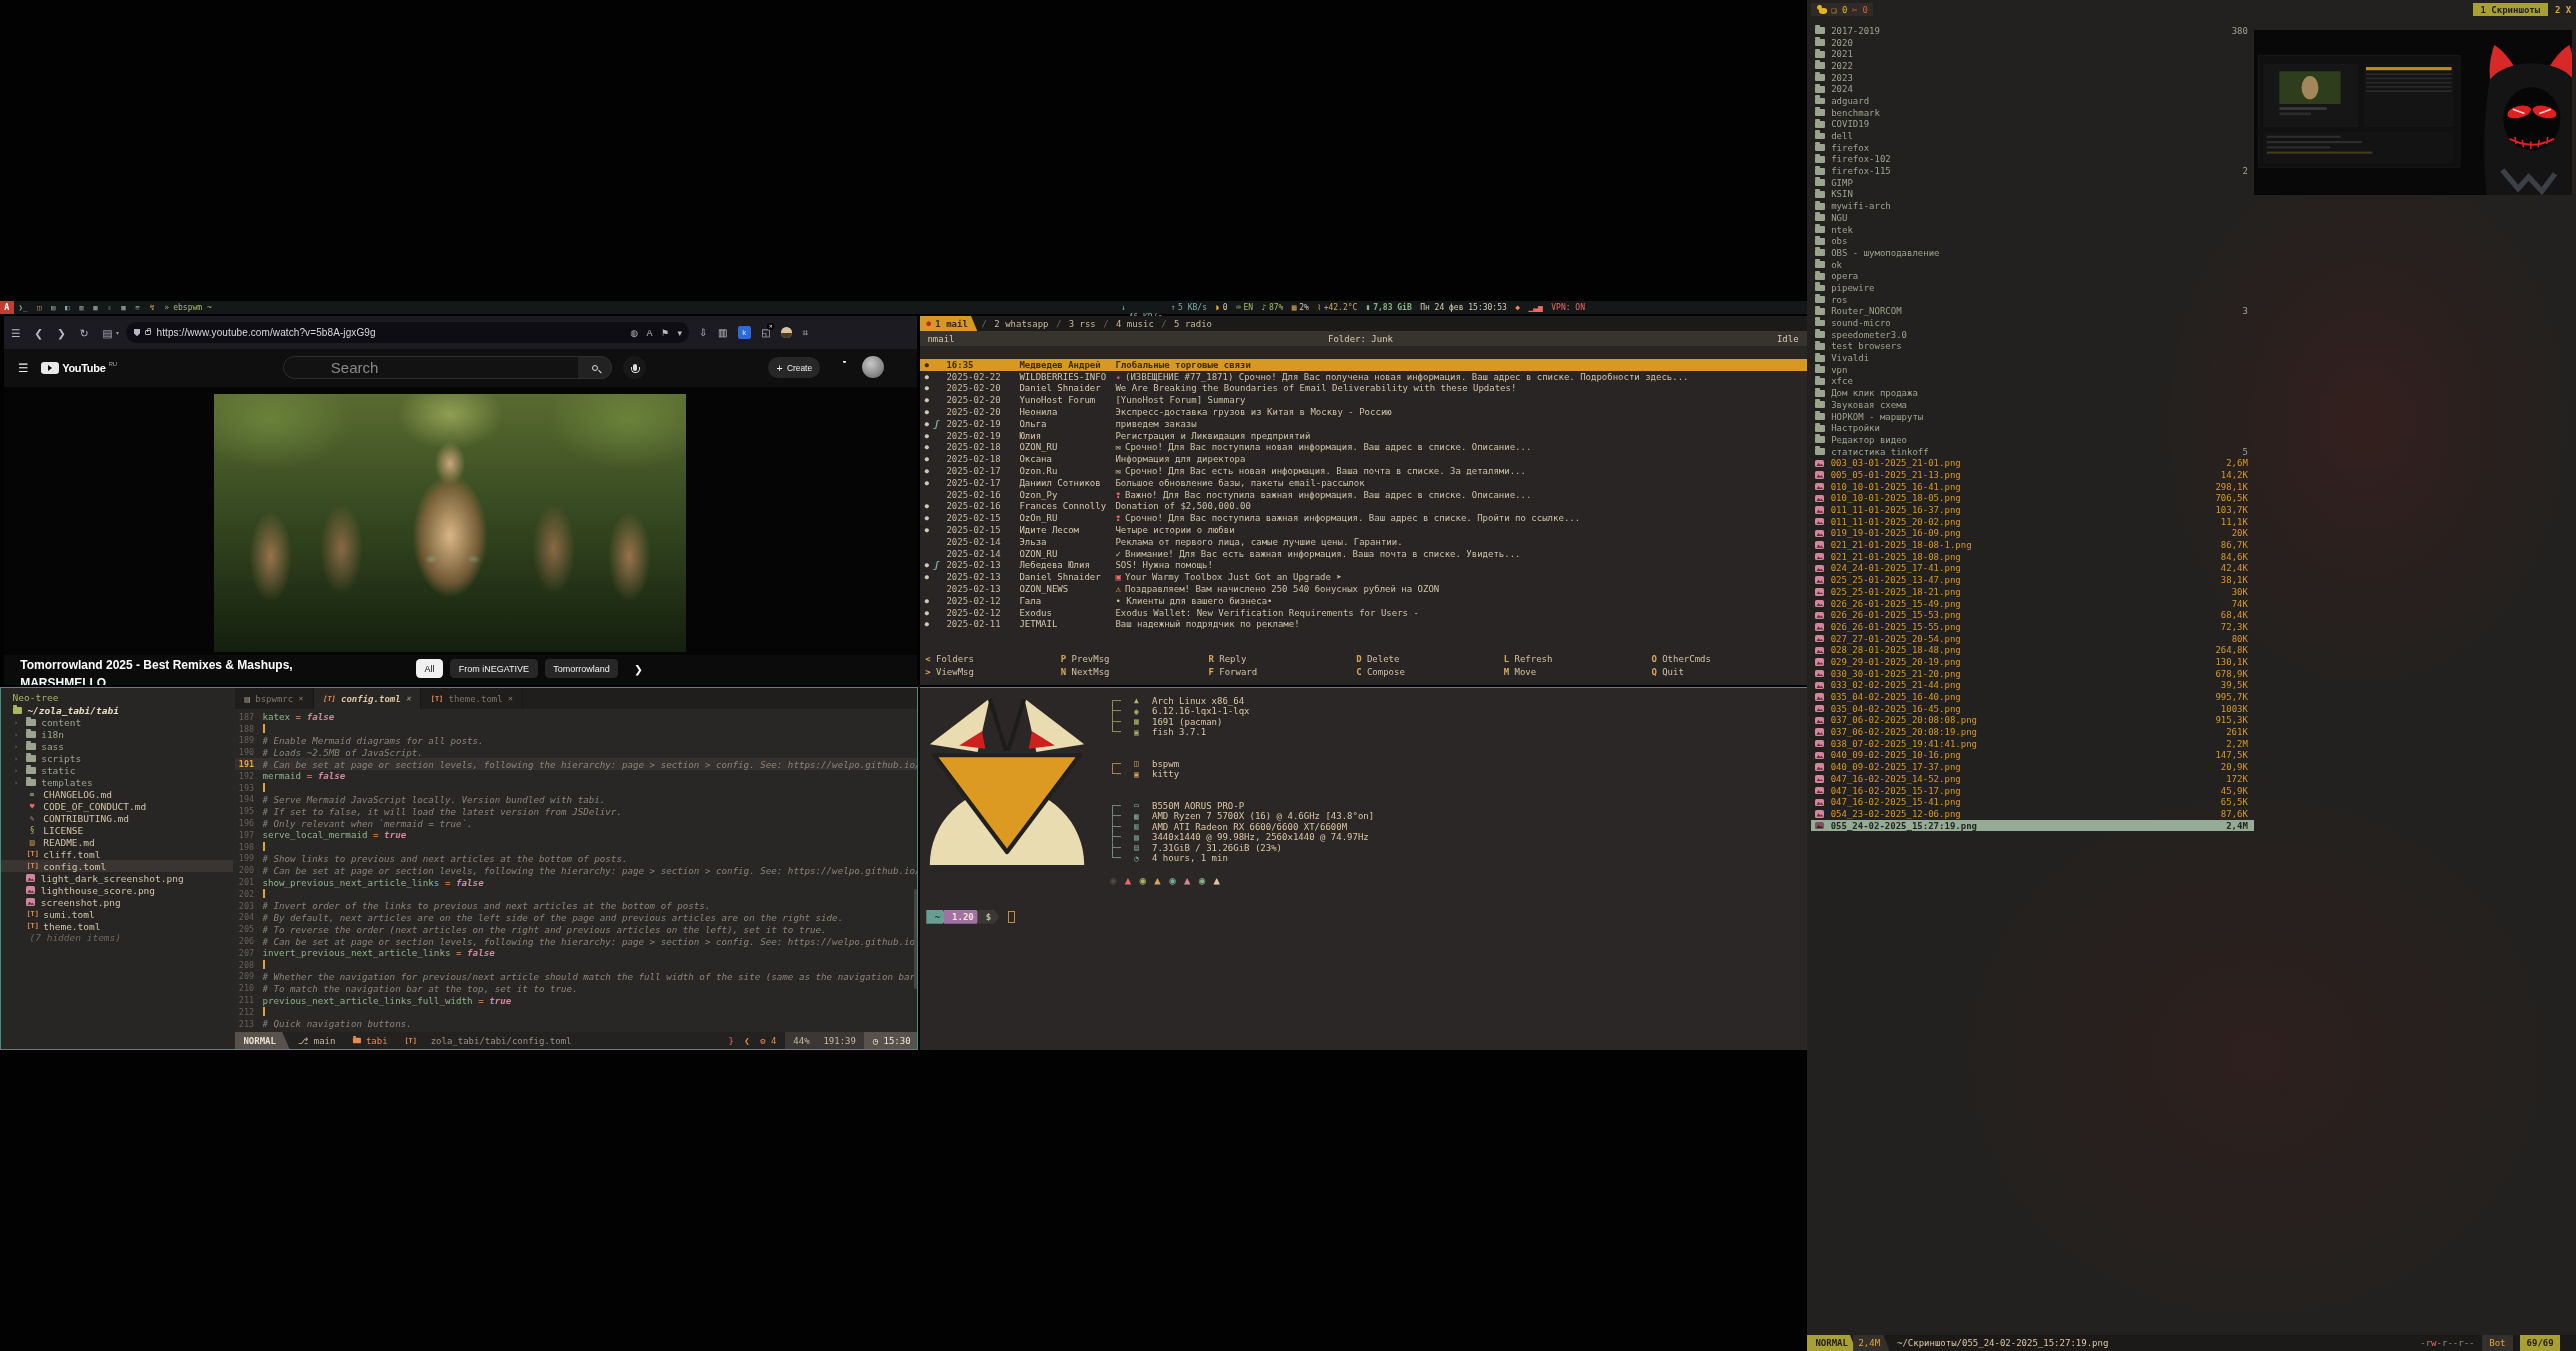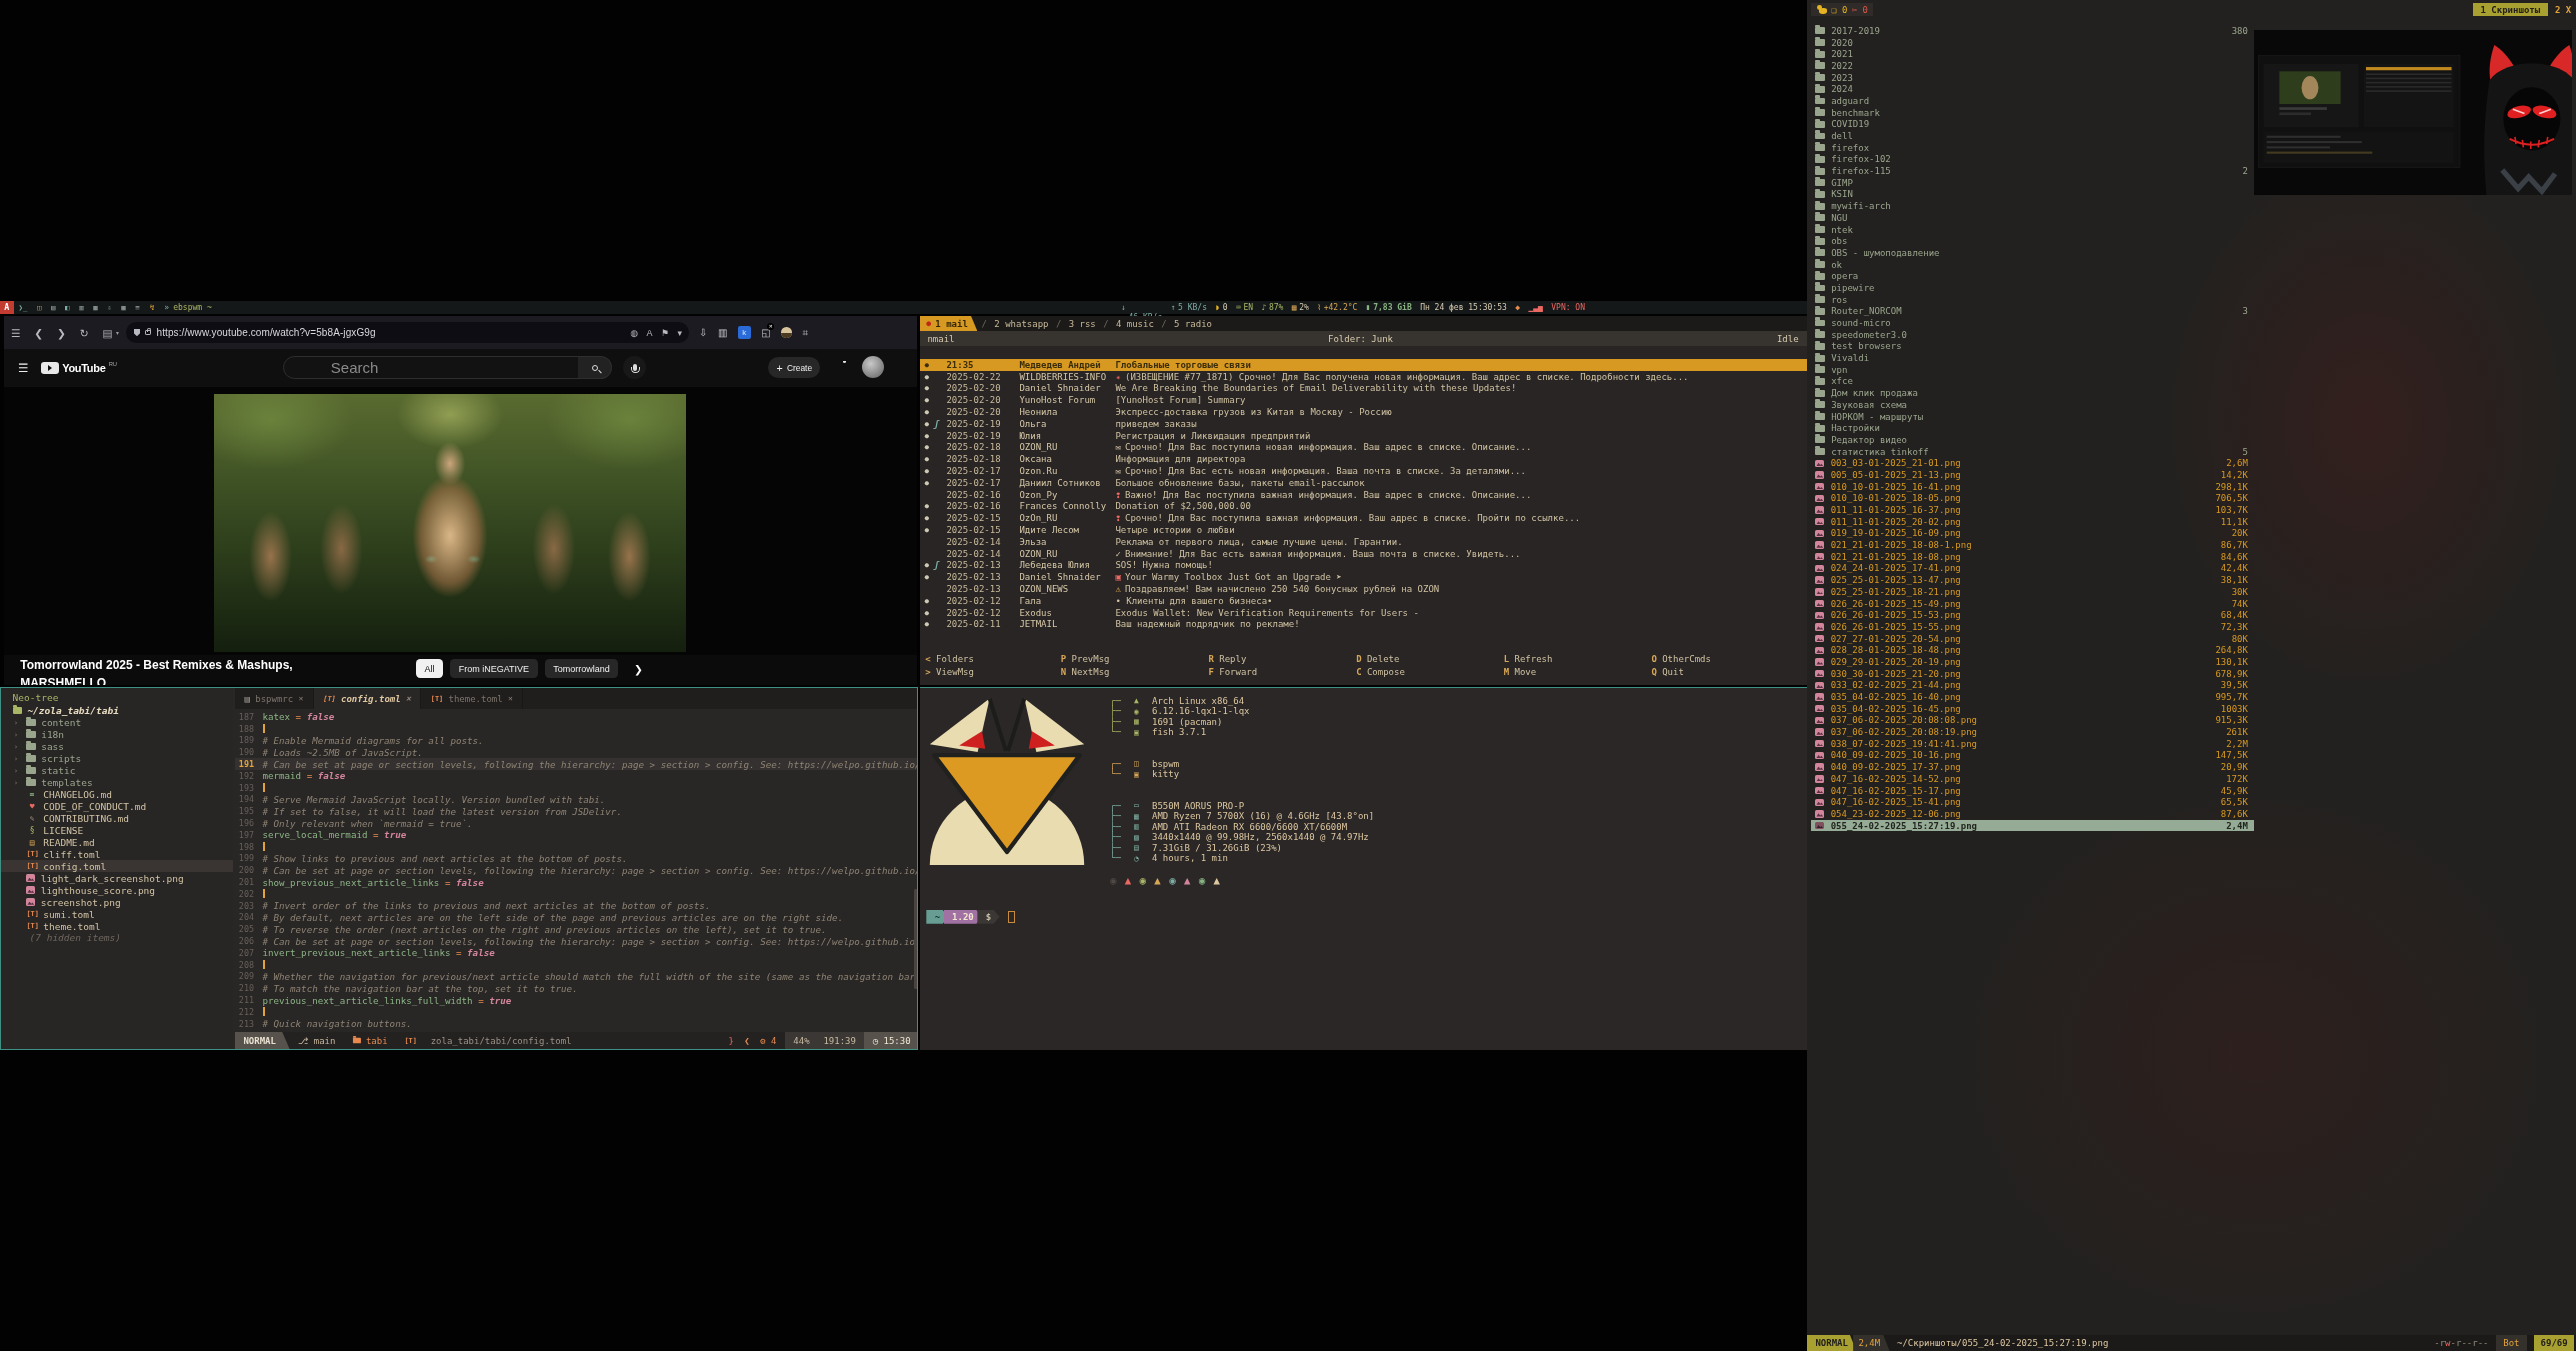--- a/index.html
+++ b/index.html
@@ -233,21 +233,21 @@
   .yrow.sel .nm, .yrow.sel .ct { color:#20261e; font-weight:bold; }
   .yrow.sel .ico-dir, .yrow.sel .ico-img2 { filter:brightness(.6); }
   .yz-preview { position:absolute; left:447px; top:30px; width:318px; height:165px; background:#080808; }
   .yz-status { position:absolute; left:0; bottom:0; width:100%; height:16px; background:#1c1a19;
                display:flex; align-items:center; }
   .yst-mode { background:#a8a030; color:#23211a; font-weight:bold; height:16px; display:flex;
               align-items:center; padding:0 8.4px; clip-path:polygon(0 0,calc(100% - 6.3px) 0,100% 100%,0 100%); }
   .yst-size { background:#34312d; color:#e2a33c; height:16px; display:flex; align-items:center;
               padding:0 9.5px 0 5.3px; clip-path:polygon(0 0,calc(100% - 6.3px) 0,100% 100%,0 100%); margin-left:-3.2px; }
   .yst-path { color:#ddc7a1; margin-left:7.4px; }
-  .yst-right { margin-left:auto; display:flex; align-items:center; gap:7.4px; padding-right:2px; }
+  .yst-right { margin-left:auto; display:flex; align-items:center; gap:7.4px; padding-right:16px; }
   .yst-perms { color:#8f8a7c; }
   .yst-pos { background:#34312d; color:#e2a33c; height:16px; display:flex; align-items:center; padding:0 7.4px; }
   .yst-count { background:#a8a030; color:#23211a; font-weight:bold; height:16px; display:flex;
                align-items:center; padding:0 6.3px; }
 </style>
 </head>
 <body>
 
 <div class="screen">
 
@@ -401,21 +401,21 @@
     </div>
     <div class="mhdr">
       <span class="app">nmail</span>
       <span class="folder">Folder: Junk</span>
       <span class="state">Idle</span>
     </div>
     <div class="mlist">
         <div class="mrow sel">
           <span class="mdot">●</span>
           <span class="mclip"></span>
-          <span class="mdate">21:35</span>
+          <span class="mdate">16:35</span>
           <span class="mfrom">Медведев Андрей</span>
           <span class="msubj">Глобальные торговые связи</span>
         </div>
         <div class="mrow">
           <span class="mdot">●</span>
           <span class="mclip"></span>
           <span class="mdate">2025-02-22</span>
           <span class="mfrom">WILDBERRIES-INFO</span>
           <span class="msubj"><span class="pre" style="color: rgb(234, 105, 98);">✴</span>(ИЗВЕЩЕНИЕ #77_1871) Срочно! Для Вас получена новая информация. Ваш адрес в списке. Подробности здесь...</span>
         </div>

